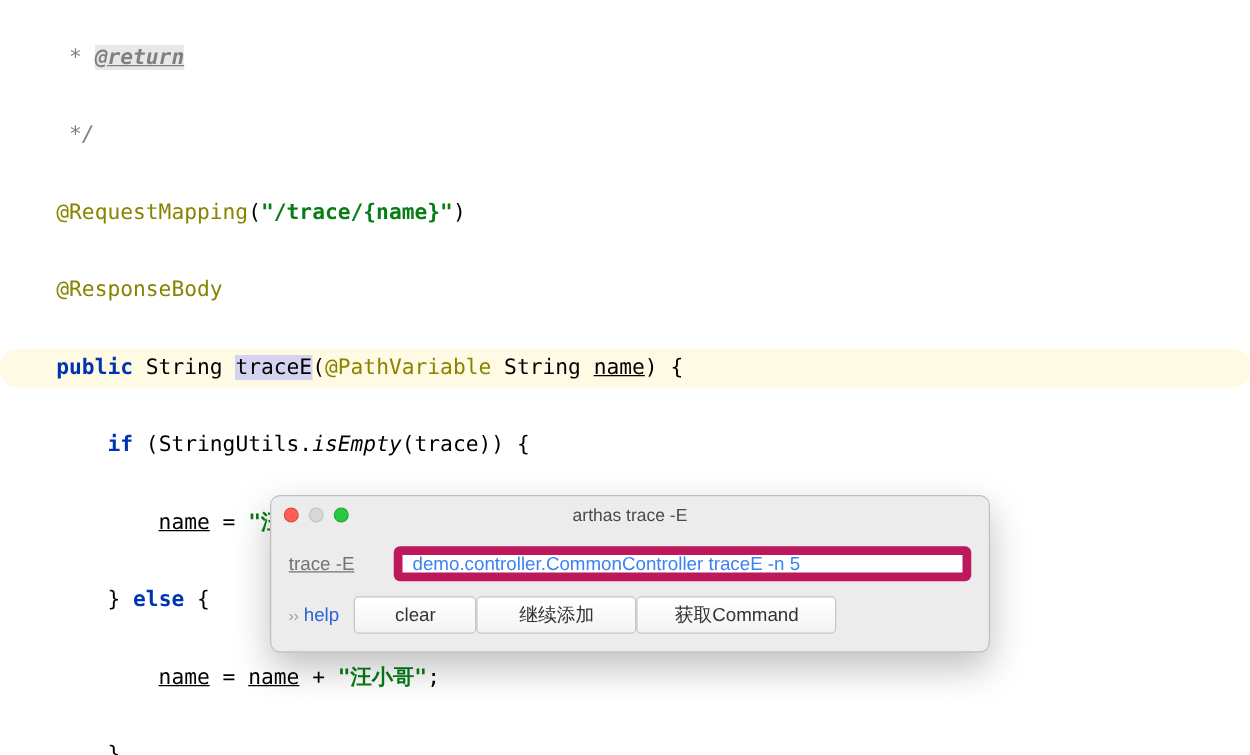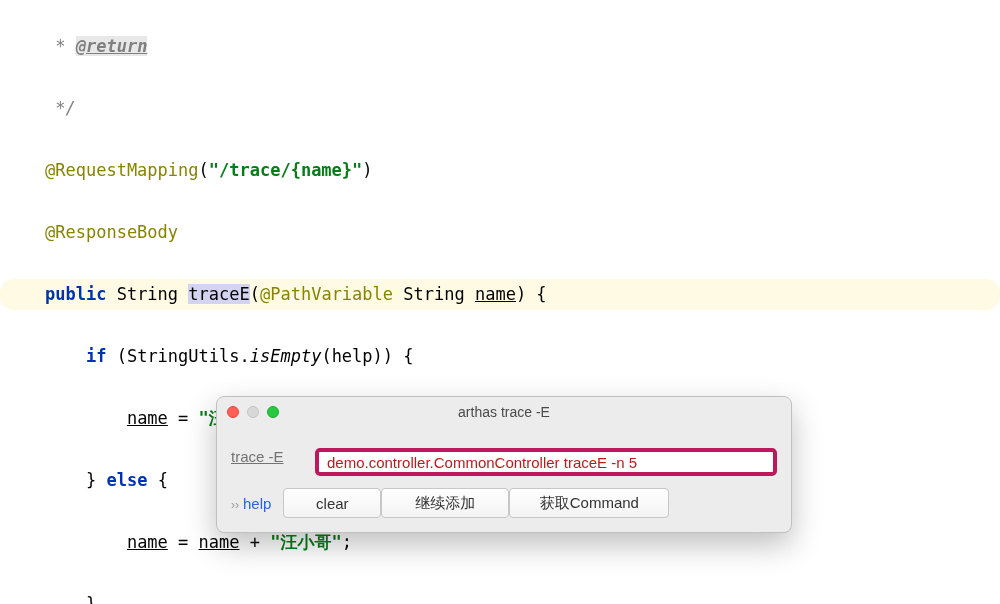--- a/index.html
+++ b/index.html
@@ -72,28 +72,27 @@
     }
     .row1-label {
       color: #737373;
       font-size: 15px;
       min-width: 70px;
       text-decoration: underline;
     }
     .input-field {
       flex: 1;
       height: 28px;
-      border: 4px solid #be185d;
+      border: 7px solid #be185d;
       border-radius: 5px;
       background: #fff;
       padding: 0 8px;
       font-size: 15px;
-      color: #b91c1c;
+      color: #3b82f6;
       font-family: inherit;
-      margin-top: 11px;
     }
     .row2 {
       display: flex;
       align-items: center;
       gap: 0;
     }
     .help-link {
       color: #2964d9;
       font-size: 15px;
       margin-right: 12px;
@@ -117,21 +116,21 @@
   </style>
 </head>
 <body>
 
 <div class="code-area">
 <span class="line"><span class="comment-gray"> * </span><span class="comment-tag">@return</span></span>
 <span class="line comment-gray"> */</span>
 <span class="line"><span class="annotation">@RequestMapping</span><span>(</span><span class="string">"/trace/{name}"</span><span>)</span></span>
 <span class="line"><span class="annotation">@ResponseBody</span></span>
 <span class="line-highlight"><span class="keyword">public</span><span> String </span><span class="selected-bg">traceE</span><span>(</span><span class="annotation">@PathVariable</span><span> String </span><span class="underline">name</span><span>) {</span></span>
-<span class="line">    <span class="keyword">if</span><span> (StringUtils.</span><span class="method-italic">isEmpty</span><span>(help)) {</span></span>
+<span class="line">    <span class="keyword">if</span><span> (StringUtils.</span><span class="method-italic">isEmpty</span><span>(trace)) {</span></span>
 <span class="line">        <span class="underline">name</span><span> = </span><span class="string">"汪小哥"</span><span>;</span></span>
 <span class="line">    <span>} </span><span class="keyword">else</span><span> {</span></span>
 <span class="line">        <span class="underline">name</span><span> = </span><span class="underline">name</span><span> + </span><span class="string">"汪小哥"</span><span>;</span></span>
 <span class="line">    <span>}</span></span>
 
 
 
 
 
 

